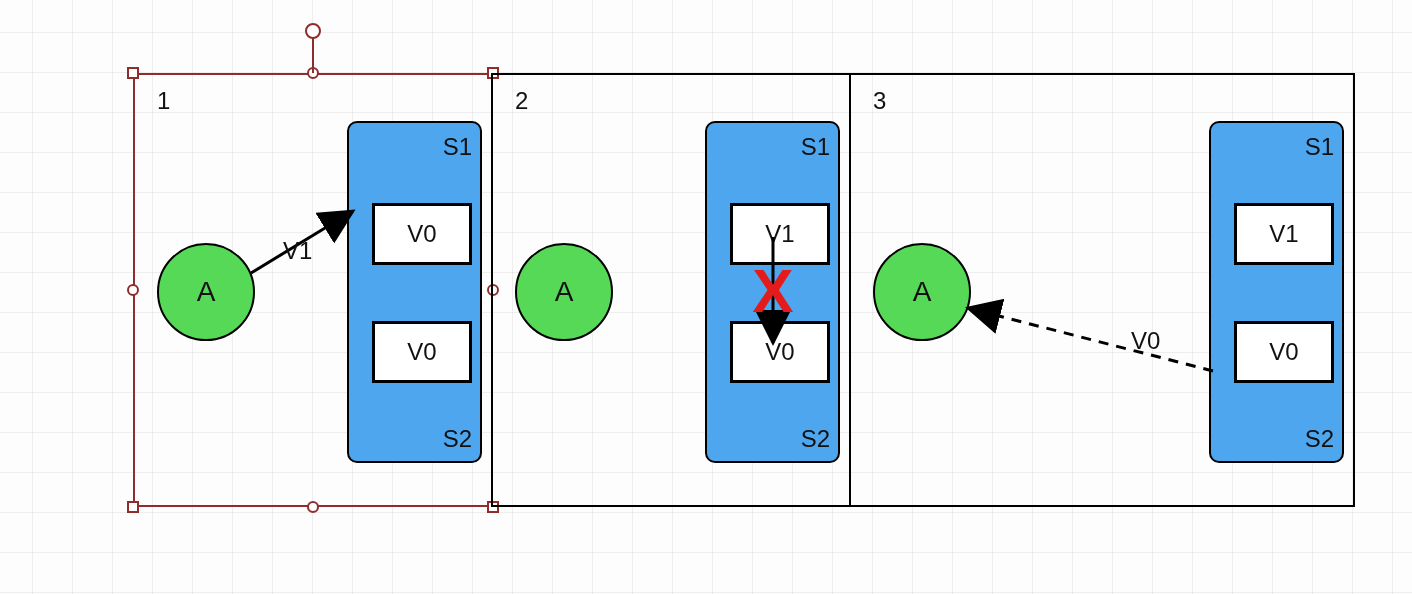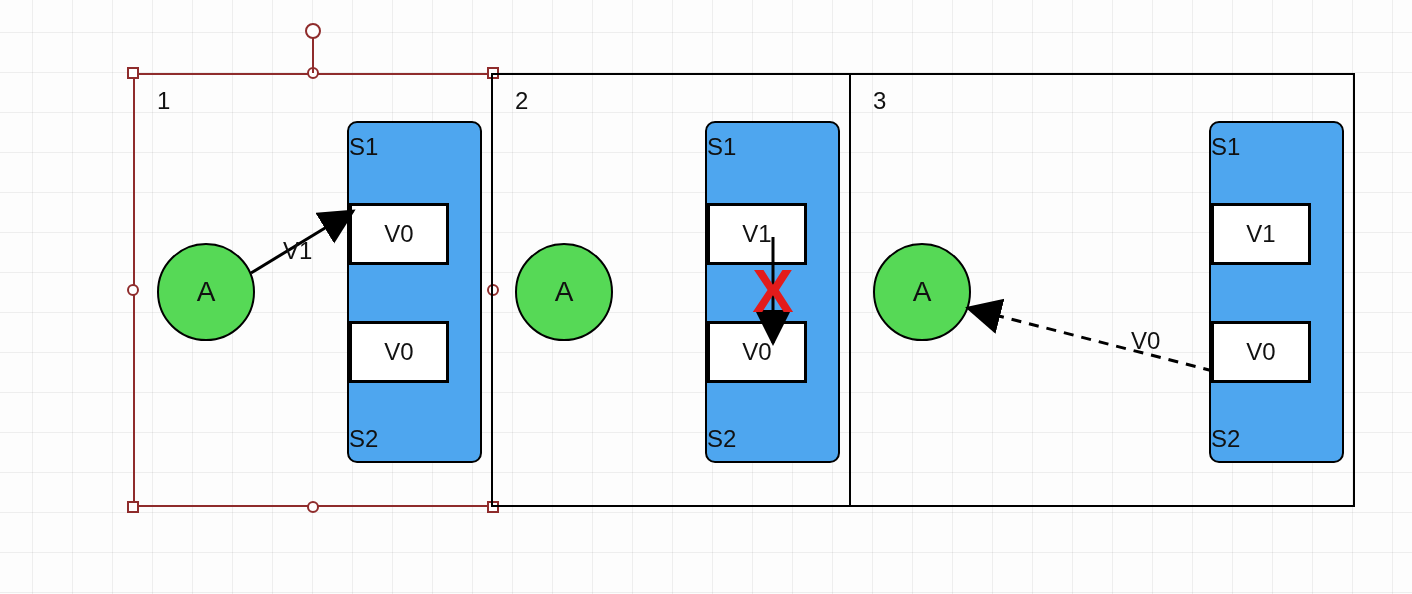--- a/index.html
+++ b/index.html
@@ -62,21 +62,21 @@
   .server {
     position: absolute;
     width: 135px;
     height: 342px;
     background: #4ea6ef;
     border: 2px solid #000;
     border-radius: 10px;
     box-sizing: border-box;
     display: flex;
     flex-direction: column;
-    align-items: flex-start;
+    align-items: flex-end;
     justify-content: space-between;
     padding: 10px 8px 8px 0;
   }
   .server-label {
     font-size: 24px;
     color: #111;
   }
   .slot {
     width: 100px;
     height: 62px;

